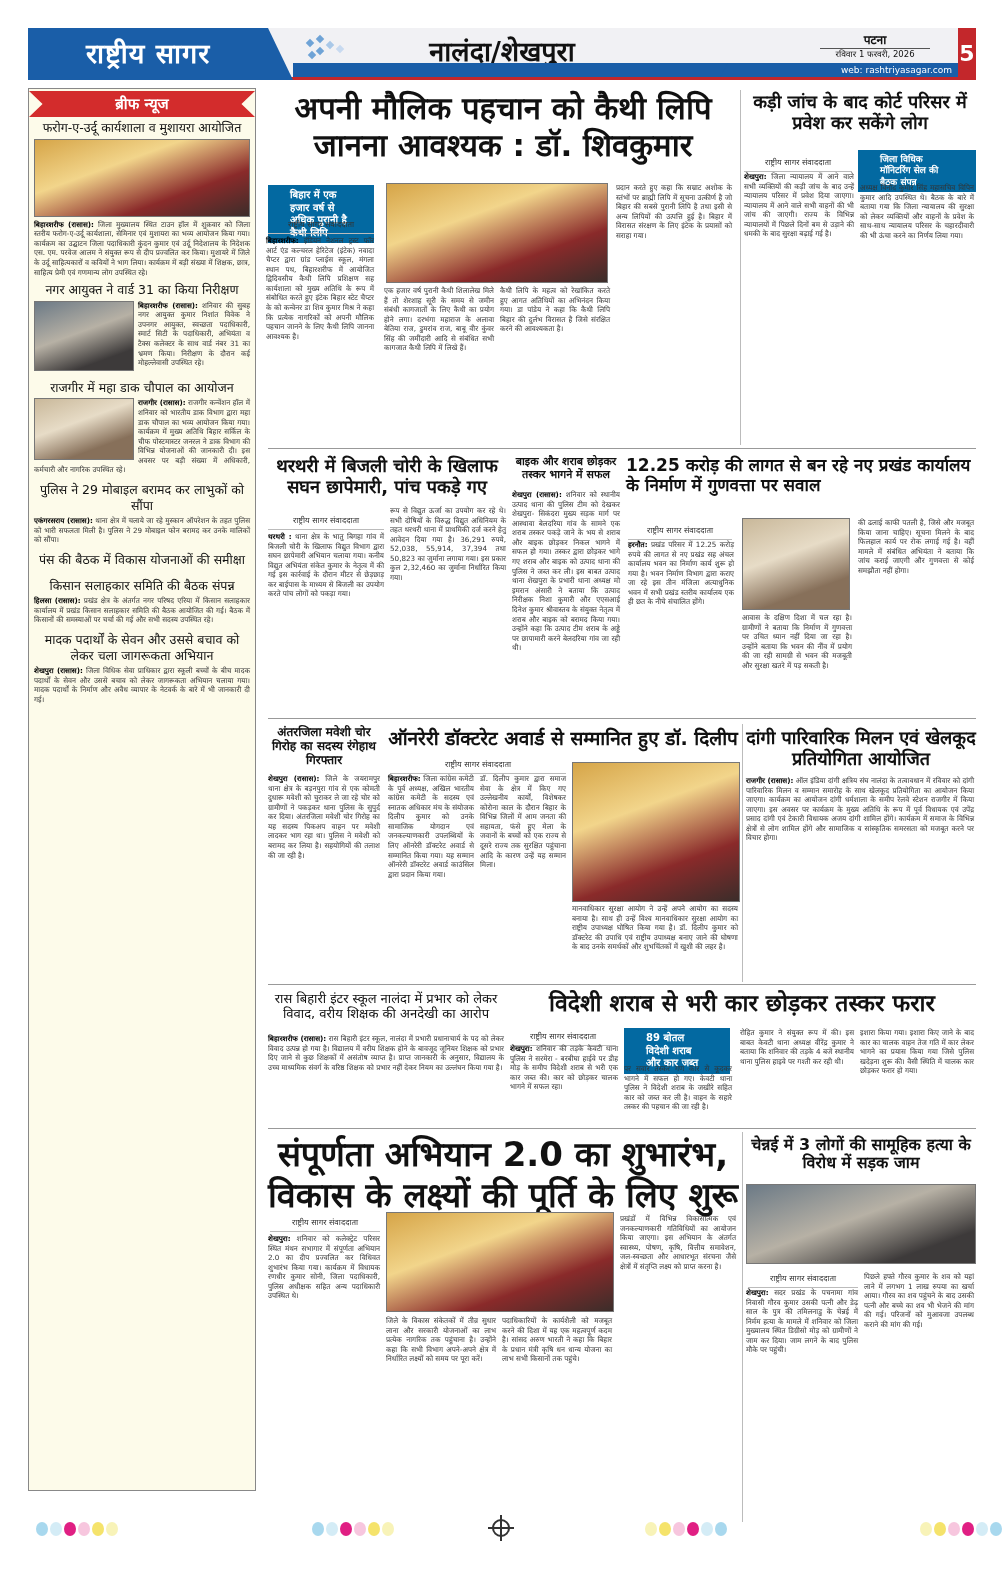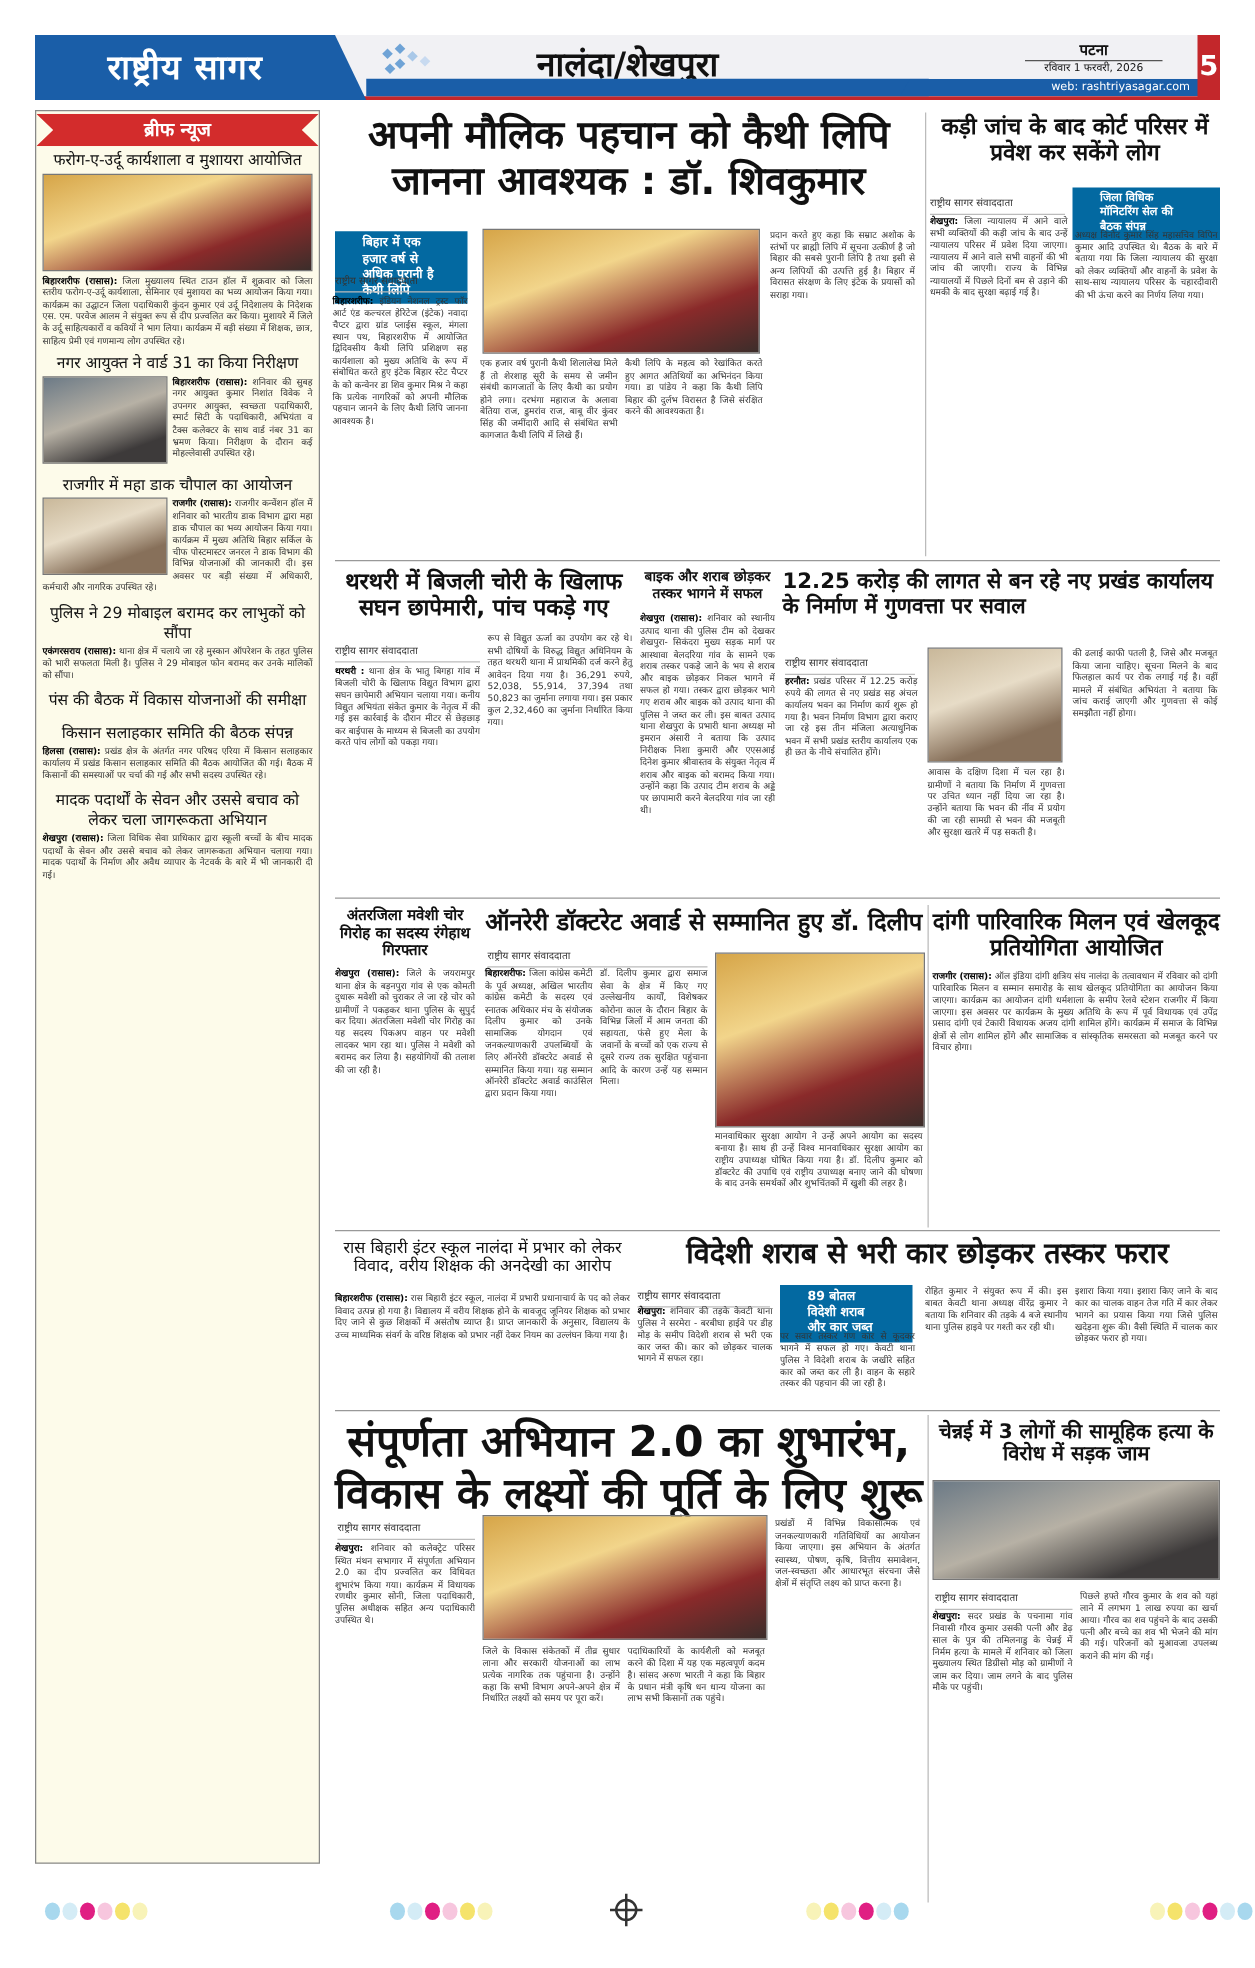--- a/index.html
+++ b/index.html
@@ -21,21 +21,21 @@
 .brief-banner{position:relative;margin:2px 0 0 0;height:26px;background:#d32c2c;color:#fff;text-align:center;font-size:15px;font-weight:bold;line-height:26px;clip-path:polygon(0 0,100% 0,94% 50%,100% 100%,0 100%,6% 50%)}
 .lh{font-size:12.5px;font-weight:normal;text-align:center;padding:3px 4px;line-height:1.25}
 .txt{font-size:7.2px;line-height:1.33;color:#333;text-align:justify;padding:0 5px}
 .txt b{color:#000}
 .photo{background:linear-gradient(135deg,#8d6b55,#c9a98a 40%,#5c4d46 70%,#a88e79);border:1px solid #777}
 .ph-b{background:linear-gradient(160deg,#6c7a86,#b7b1a5 45%,#3d3a3a 80%)}
 .ph-g{background:linear-gradient(160deg,#c9b89a,#e7dcc7 40%,#87705a 75%)}
 .ph-r{background:linear-gradient(160deg,#d6a548,#f2d58b 35%,#8a2a2a 70%,#3b2d2a)}
 .abs{position:absolute}
 .hl{font-weight:bold;color:#111;line-height:1.15}
-.byline{font-size:8px;text-align:left;color:#333;border-bottom:1px solid #bbb;padding-bottom:4px}
+.byline{font-size:8px;text-align:center;color:#333;border-bottom:1px solid #bbb;padding-bottom:4px}
 .redbox{background:#0369a1;color:#fff;font-weight:bold;font-size:10px;padding:4px 22px;line-height:1.25}
 .rule{position:absolute;height:1px;background:#999}
 .vrule{position:absolute;width:1px;background:#bbb}
 .dots{position:absolute;top:1522px;height:14px;display:flex;gap:2px}
 .dots i{display:block;width:12px;height:14px;border-radius:50%}
 .reg{position:absolute;left:492px;top:1519px;width:18px;height:18px;border:2px solid #333;border-radius:50%}
 .reg:before{content:"";position:absolute;left:-6px;top:6px;width:26px;height:2px;background:#333}
 .reg:after{content:"";position:absolute;left:6px;top:-6px;width:2px;height:26px;background:#333}
 </style>
 </head>

